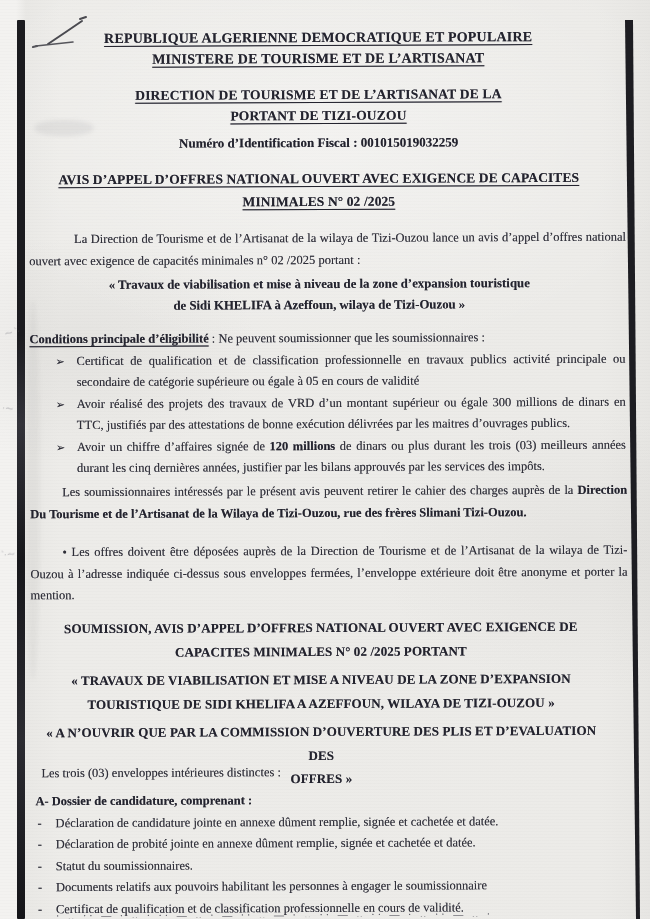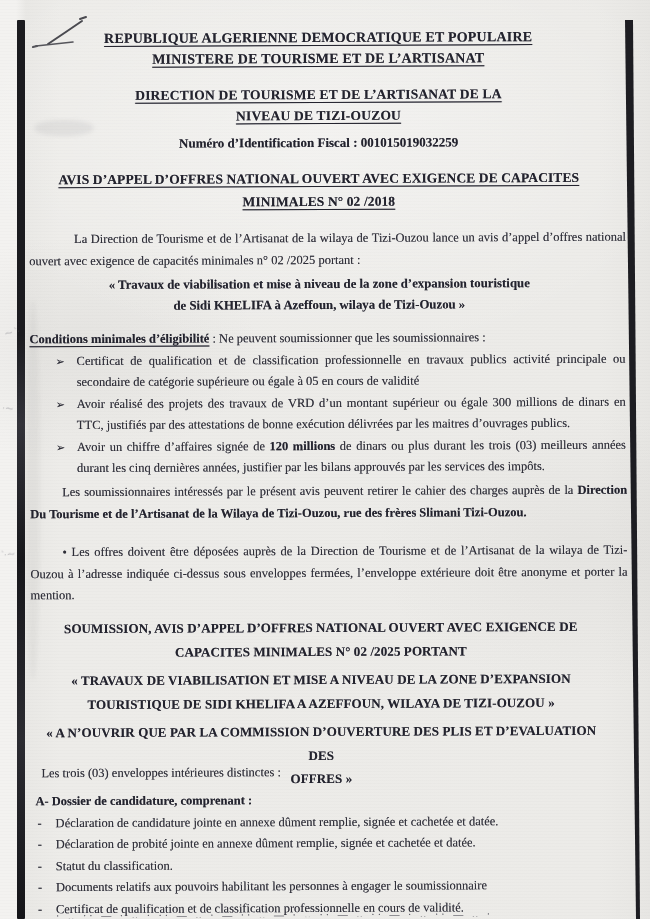--- a/index.html
+++ b/index.html
@@ -79,42 +79,42 @@
 
   <div class="content">
 
     <div class="abs ctr hdr" style="left:60px;top:27px;width:520px;">
       <div><span class="b u">REPUBLIQUE ALGERIENNE DEMOCRATIQUE ET POPULAIRE</span></div>
       <div><span class="b u">MINISTERE DE TOURISME ET DE L’ARTISANAT</span></div>
     </div>
 
     <div class="abs ctr hdr2" style="left:60px;top:84px;width:520px;">
       <div><span class="b u">DIRECTION DE TOURISME ET DE L’ARTISANAT DE LA</span></div>
-      <div><span class="b u">NIVEAU DE TIZI-OUZOU</span></div>
+      <div><span class="b u">PORTANT DE TIZI-OUZOU</span></div>
     </div>
 
     <div class="abs ctr fiscal" style="left:60px;top:132px;width:520px;">
       <span class="b">Numéro d’Identification Fiscal : 001015019032259</span>
     </div>
 
     <div class="abs ctr bigtitle" style="left:40px;top:167px;width:560px;">
       <div><span class="b u">AVIS D’APPEL D’OFFRES NATIONAL OUVERT AVEC EXIGENCE DE CAPACITES</span></div>
-      <div><span class="b u">MINIMALES N° 02 /2018</span></div>
+      <div><span class="b u">MINIMALES N° 02 /2025</span></div>
     </div>
 
     <p class="abs para" style="left:30px;top:228px;width:597px;margin:0;text-indent:45px;">La Direction de Tourisme et de l’Artisanat de la wilaya de Tizi-Ouzou lance un avis d’appel d’offres national ouvert avec exigence de capacités minimales n° 02 /2025 portant :</p>
 
     <div class="abs ctr subject" style="left:40px;top:274px;width:560px;">
       <div><span class="b">« Travaux de viabilisation et mise à niveau de la zone d’expansion touristique</span></div>
       <div><span class="b">de Sidi KHELIFA à Azeffoun, wilaya de Tizi-Ouzou »</span></div>
     </div>
 
     <div class="abs" style="left:30px;top:328px;width:597px;">
       <div>
-        <span class="b u">Conditions minimales d’éligibilité</span><span> : Ne peuvent soumissionner que les soumissionnaires :</span>
+        <span class="b u">Conditions principale d’éligibilité</span><span> : Ne peuvent soumissionner que les soumissionnaires :</span>
       </div>
       <ul class="blist" style="margin-left:26px;width:570px;">
         <li>
           <span class="arrow">➢</span>
           <span>Certificat de qualification et de classification professionnelle en travaux publics activité principale ou secondaire de catégorie supérieure ou égale à 05 en cours de validité</span>
         </li>
         <li>
           <span class="arrow">➢</span>
           <span>Avoir réalisé des projets des travaux de VRD d’un montant supérieur ou égale 300 millions de dinars en TTC, justifiés par des attestations de bonne exécution délivrées par les maitres d’ouvrages publics.</span>
         </li>
@@ -144,21 +144,21 @@
       </div>
     </div>
 
     <div class="abs" style="left:40px;top:762px;width:580px;">Les trois (03) enveloppes intérieures distinctes :</div>
 
     <div class="abs" style="left:34px;top:790px;width:590px;">
       <div class="b">A- Dossier de candidature, comprenant :</div>
       <ul class="dlist">
         <li><span class="dash">-</span><span>Déclaration de candidature jointe en annexe dûment remplie, signée et cachetée et datée.</span></li>
         <li><span class="dash">-</span><span>Déclaration de probité jointe en annexe dûment remplie, signée et cachetée et datée.</span></li>
-        <li><span class="dash">-</span><span>Statut du classification.</span></li>
+        <li><span class="dash">-</span><span>Statut du soumissionnaires.</span></li>
         <li><span class="dash">-</span><span>Documents relatifs aux pouvoirs habilitant les personnes à engager le soumissionnaire</span></li>
         <li><span class="dash">-</span><span>Certificat de qualification et de classification professionnelle en cours de validité.</span></li>
       </ul>
     </div>
 
     <div class="abs clip-line" style="left:54px;top:910px;width:560px;">· ‥ ·· ― · ‥ · ·· — ‥ · ― ·· ‥ — · ‥ ·· ― ‥ ·· ― · ‥ ·· — ‥ ·</div>
 
   </div>
 </div>
 

